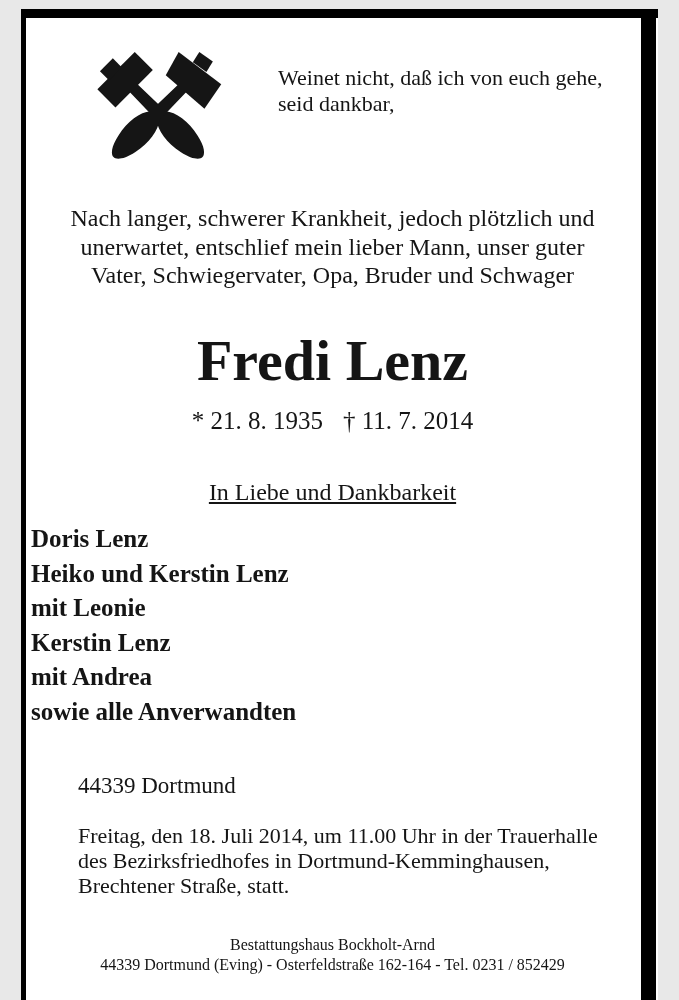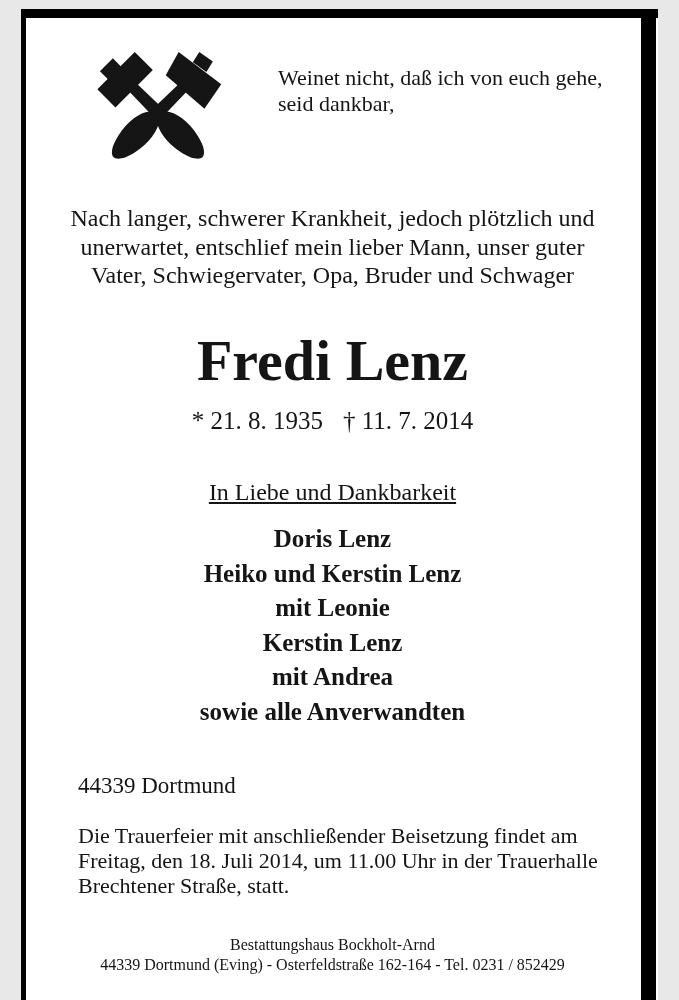--- a/index.html
+++ b/index.html
@@ -74,21 +74,20 @@
     left: 10px; right: 24px; top: 469px;
     text-align: center;
     font-size: 24px;
     line-height: 28px;
     text-decoration: underline;
   }
 
   .mourners {
     position: absolute;
     left: 10px; right: 24px; top: 513px;
-    text-align: center;
     font-size: 25px;
     font-weight: bold;
     line-height: 34.5px;
   }
 
   .city {
     position: absolute;
     left: 57px; top: 763px;
     font-size: 23px;
     line-height: 27px;
@@ -162,22 +161,22 @@
     <div>Heiko und Kerstin Lenz</div>
     <div>mit Leonie</div>
     <div>Kerstin Lenz</div>
     <div>mit Andrea</div>
     <div>sowie alle Anverwandten</div>
   </div>
 
   <div class="city">44339 Dortmund</div>
 
   <div class="funeral-info">
-    <div>Die Trauerfeier mit anschließender Beisetzung findet am</div>
     <div>Freitag, den 18. Juli 2014, um 11.00 Uhr in der Trauerhalle</div>
+    <div>des Bezirksfriedhofes in Dortmund-Kemminghausen,</div>
     <div>Brechtener Straße, statt.</div>
   </div>
 
   <div class="funeral-home">
     <div>Bestattungshaus Bockholt-Arnd</div>
     <div>44339 Dortmund (Eving) - Osterfeldstraße 162-164 - Tel. 0231 / 852429</div>
   </div>
 
 </div>
 

